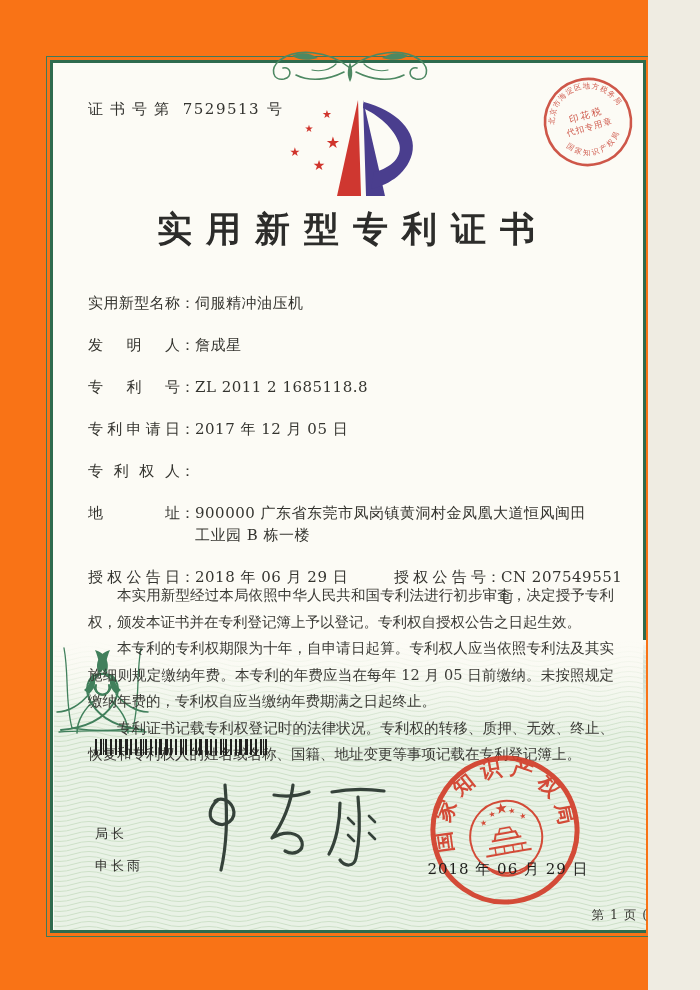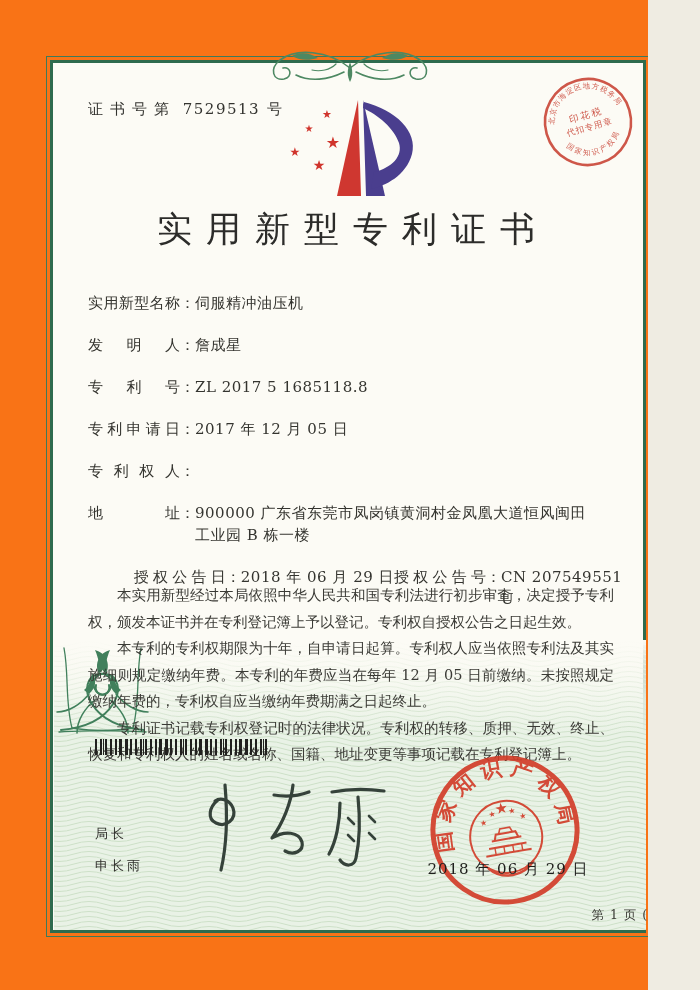--- a/index.html
+++ b/index.html
@@ -29,34 +29,34 @@
     background:linear-gradient(180deg,#fcfbf5 0%, rgba(252,251,245,0) 100%);
   }
   .cert-no{
     position:absolute;left:88px;top:100px;font-size:15px;color:#33332f;
   }
   .cert-no .hz{letter-spacing:7px;}
   .cert-no .num{letter-spacing:1.5px;padding:0 2px;}
   .logo{position:absolute;left:275px;top:96px;}
   .title{
     position:absolute;left:0;top:206px;width:700px;text-align:center;
-    font-size:35px;font-weight:400;color:#2c2c2a;
+    font-size:35px;font-weight:700;color:#2c2c2a;
     letter-spacing:14px;padding-left:6px;box-sizing:border-box;
   }
   .fields{position:absolute;left:88px;top:292px;width:540px;font-size:15px;color:#34342f;}
   .field-row{display:flex;margin-bottom:20px;line-height:22px;}
   .field-label{
     display:inline-block;width:92px;flex:0 0 92px;
     text-align:justify;text-align-last:justify;
   }
   .field-colon{flex:0 0 14px;}
   .field-value{letter-spacing:.5px;}
   .field-value.addr{max-width:404px;}
   .two-col{display:flex;}
-  .two-col .pair{display:flex;line-height:22px;justify-content:flex-end;}
+  .two-col .pair{display:flex;line-height:22px;}
   .two-col .pair.first{width:306px;flex:0 0 306px;}
   .paras{
     position:absolute;left:88px;top:582px;width:526px;
     font-size:14.5px;line-height:26.5px;color:#3a3a35;
     text-align:justify;
   }
   .paras p{margin:0;text-indent:2em;}
   .barcode{
     position:absolute;left:95px;top:739px;width:172px;height:16px;
     background-image:
@@ -230,21 +230,21 @@
       <span class="field-value">伺服精冲油压机</span>
     </div>
     <div class="field-row">
       <span class="field-label">发明人</span>
       <span class="field-colon">：</span>
       <span class="field-value">詹成星</span>
     </div>
     <div class="field-row">
       <span class="field-label">专利号</span>
       <span class="field-colon">：</span>
-      <span class="field-value">ZL 2017 5 1685118.8</span>
+      <span class="field-value">ZL 2011 2 1685118.8</span>
     </div>
     <div class="field-row">
       <span class="field-label">专利申请日</span>
       <span class="field-colon">：</span>
       <span class="field-value">2017 年 12 月 05 日</span>
     </div>
     <div class="field-row">
       <span class="field-label">专利权人</span>
       <span class="field-colon">：</span>
     </div>

